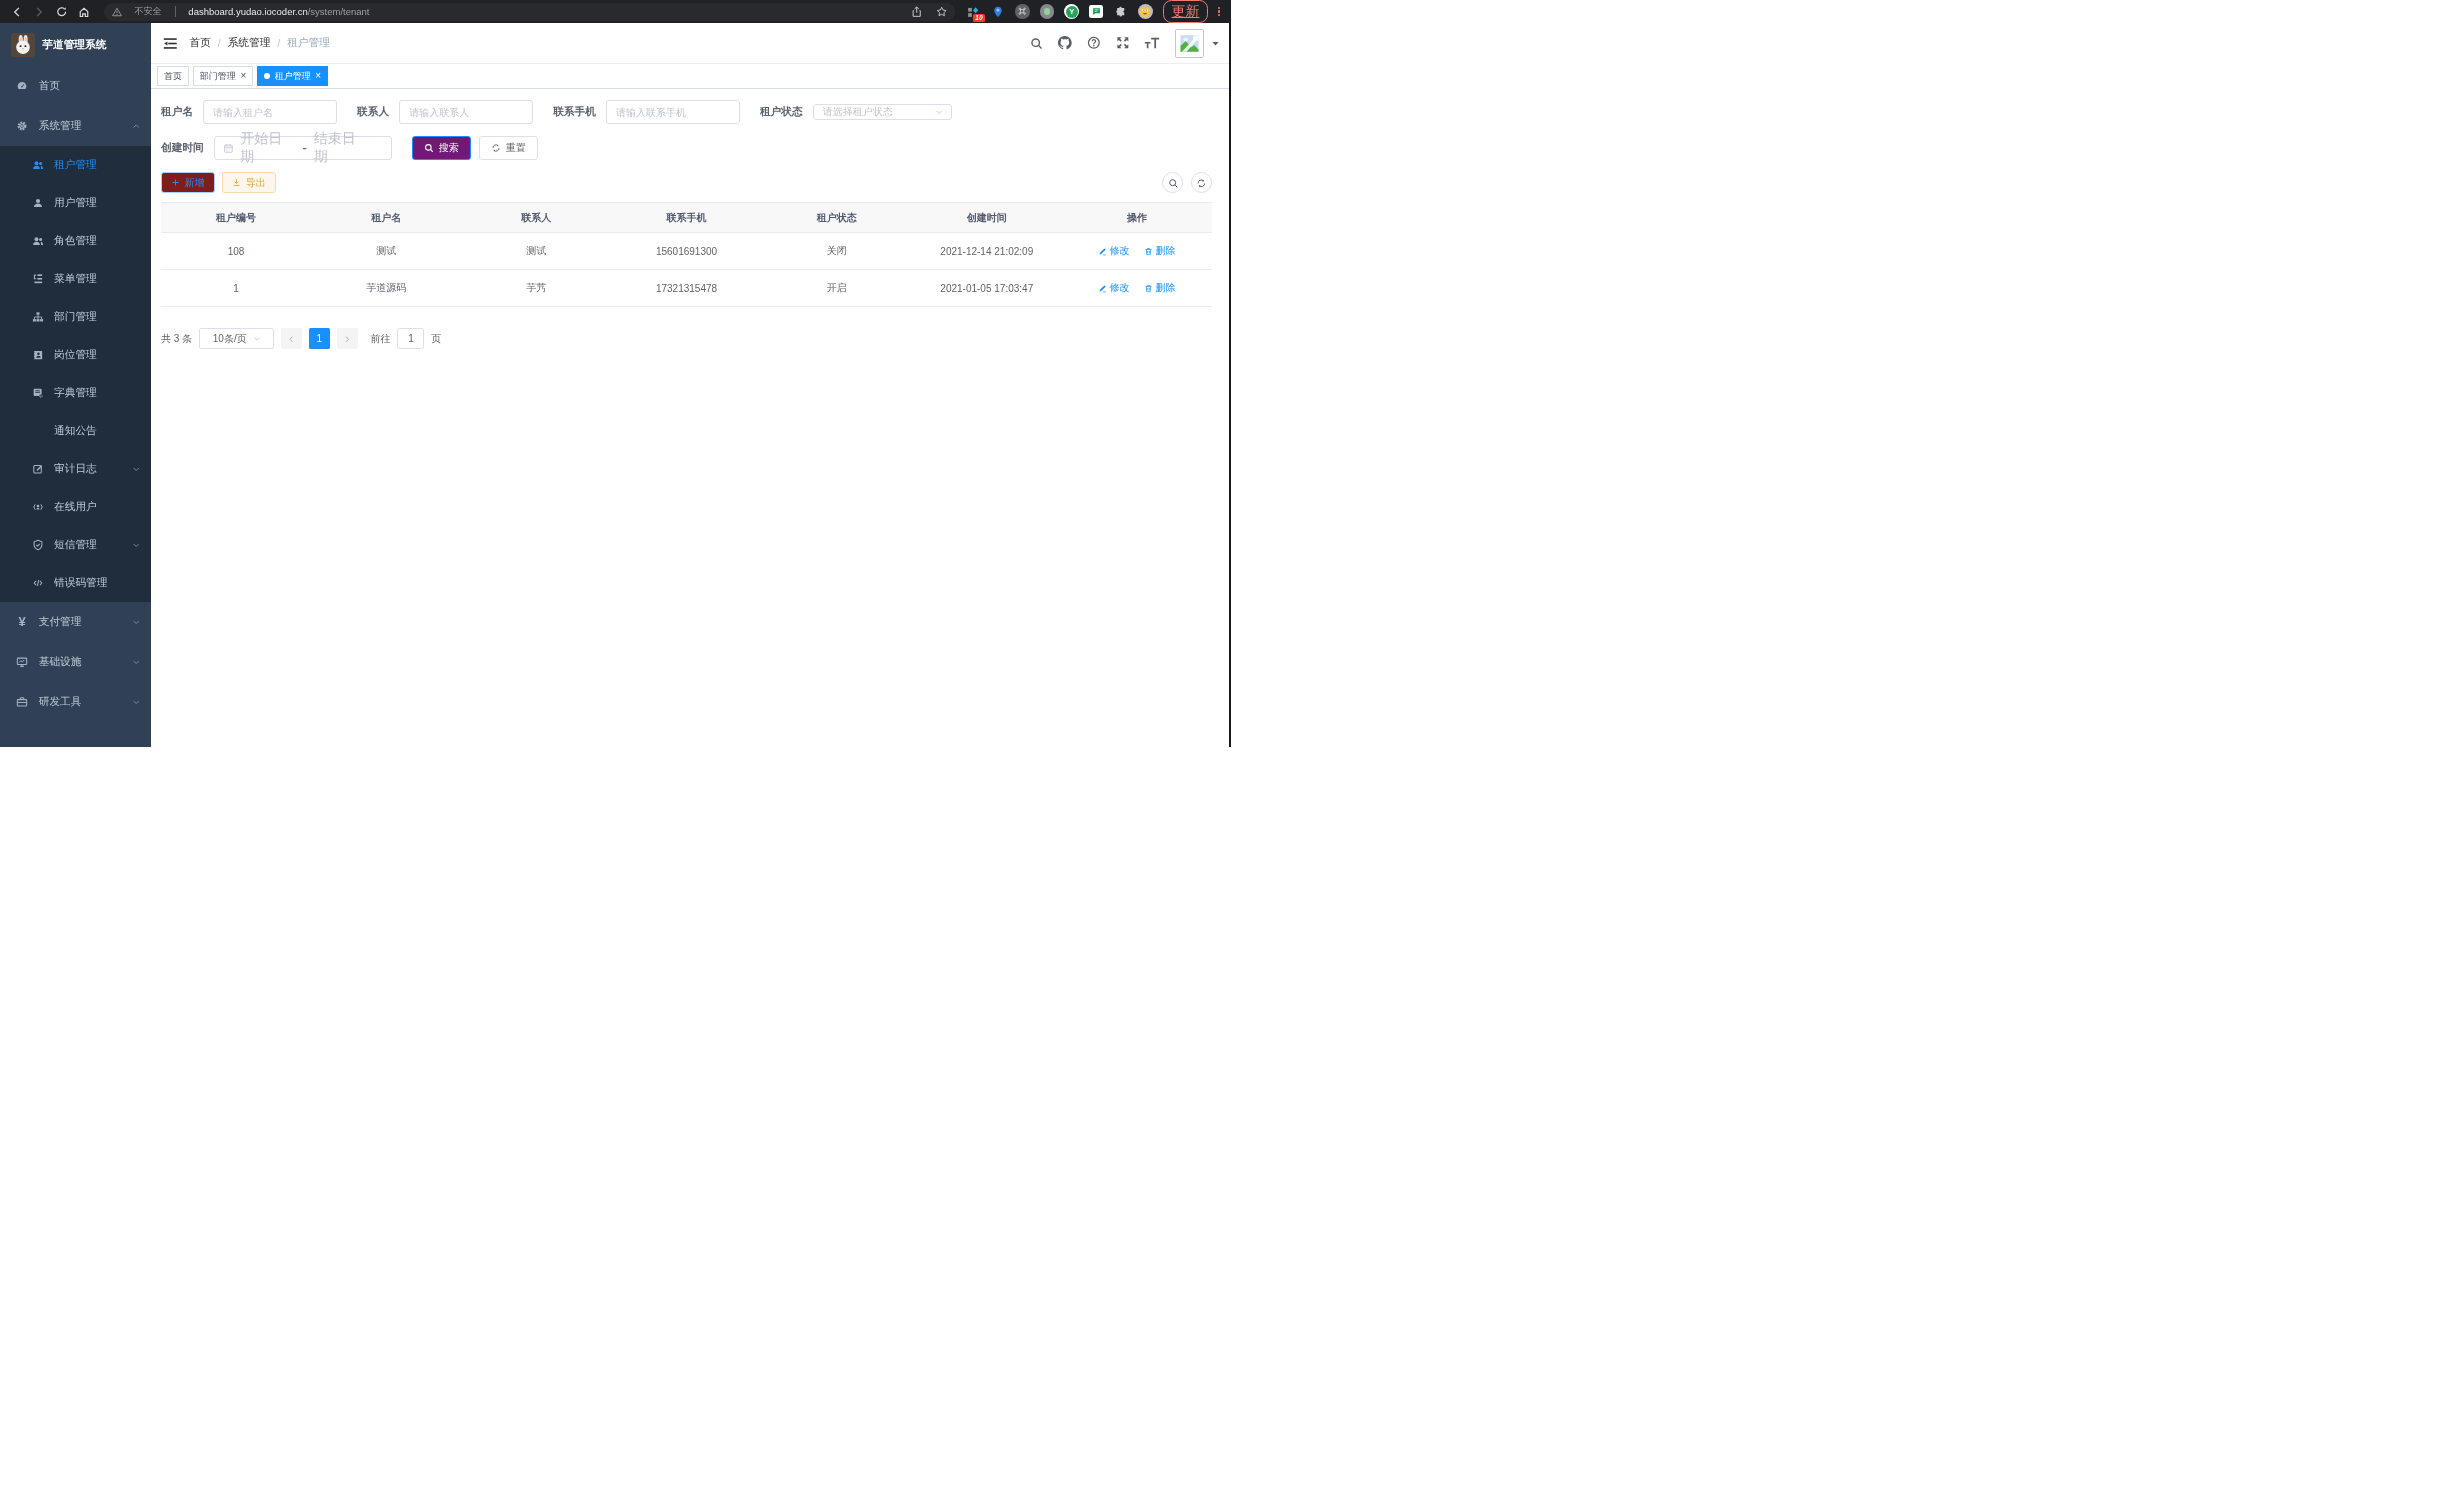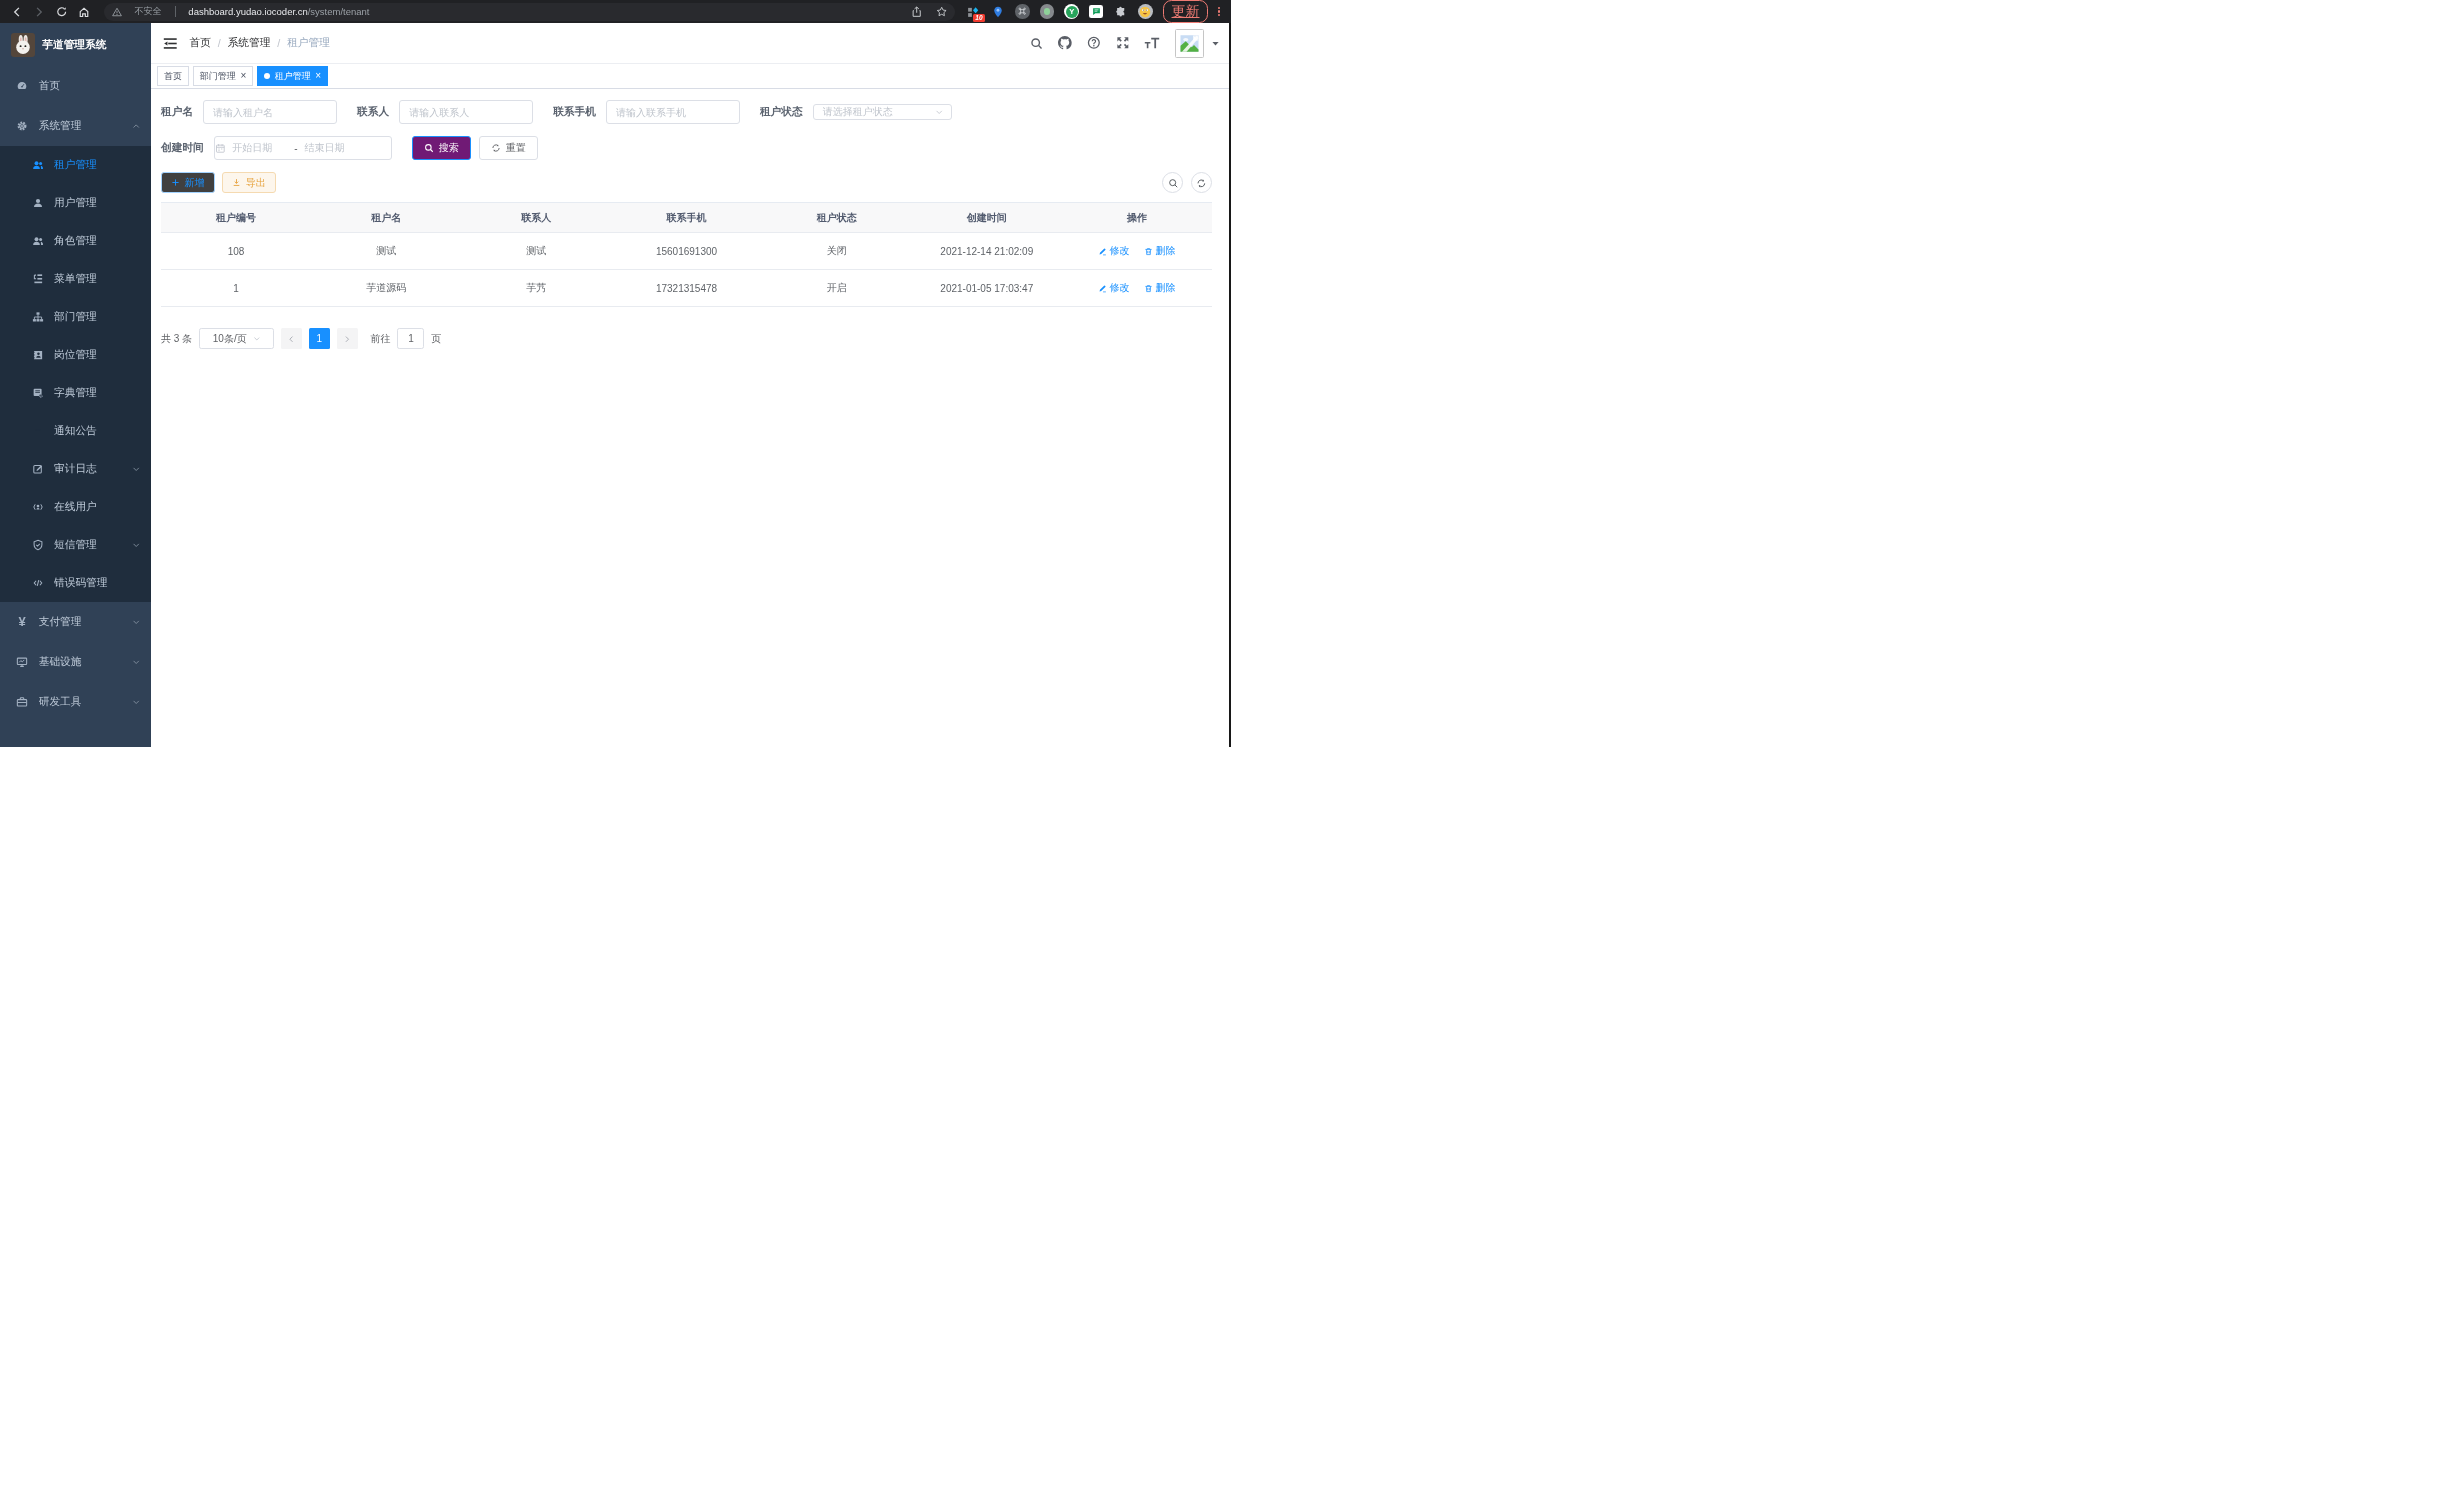--- a/index.html
+++ b/index.html
@@ -71,30 +71,30 @@
   
   .frow { display:flex; align-items:center; margin-bottom:12px; flex-wrap:nowrap; }
   .fitem { display:flex; align-items:center; margin-right:20px; }
   .flabel { font-size:10.7px; font-weight:bold; color:#5c6470; margin-right:10px; white-space:nowrap; }
   .tin { width:134px; height:24px; border:0.8px solid #dcdfe6; border-radius:3px; padding:0 9px; font-size:10px;
     color:#606266; outline:none; font-family:inherit; }
   .tin::placeholder { color:#bfc4cc; }
   .fake-select { width:139px; height:16px; border:0.8px solid #dcdfe6; border-radius:3px; padding:0 7.6px 0 9px;
     display:flex; align-items:center; color:#bfc4cc; font-size:10px; cursor:pointer;gap:21px; }
   .fake-select span { flex:1; }
-  .date-box { width:178px; height:24px; border:0.8px solid #dcdfe6; border-radius:3px; padding:0 0;
-    display:flex; align-items:center; gap:6.9px; font-size:10px; color:#bfc4cc; }
+  .date-box { width:178px; height:24px; border:0.8px solid #dcdfe6; border-radius:3px; padding:0 8px;
+    display:flex; align-items:center; gap:6.9px; font-size:14px; color:#bfc4cc; }
   .date-box .ph { width:55px; }
   .date-box .dsep { color:#606266; }
   .btn { height:24px; border-radius:3px; border:0.8px solid transparent; font-size:10px; display:inline-flex;
     align-items:center; gap:4.6px; padding:0 11.4px; cursor:pointer; font-family:inherit; background:#fff; white-space:nowrap; }
   .btn-primary { background:#701a75; border-color:#1890ff; color:#fff; }
   .btn-plain { border-color:#dcdfe6; color:#606266; }
   .btn-sm { height:21px; padding:0 9px; }
-  .btn-add { background:#404040; border-color:#a3d3ff; color:#1890ff; }
+  .btn-add { background:#7f1d1d; border-color:#a3d3ff; color:#1890ff; }
   .btn-export { background:#fdf6ec; border-color:#f5dab1; color:#e6a23c; }
   .mr10 { margin-right:7.6px; }
 
   .toolbar-row { display:flex; align-items:center; margin-bottom:9px; }
   .tool-right { margin-left:auto; display:flex; gap:7.6px; }
   .circ-btn { width:21px; height:21px; border-radius:50%; border:0.8px solid #dcdfe6; background:#fff;
     display:flex; align-items:center; justify-content:center; color:#4d5257; cursor:pointer; }
 
   
   table { width:100%; border-collapse:collapse; table-layout:fixed; font-size:10px; }

